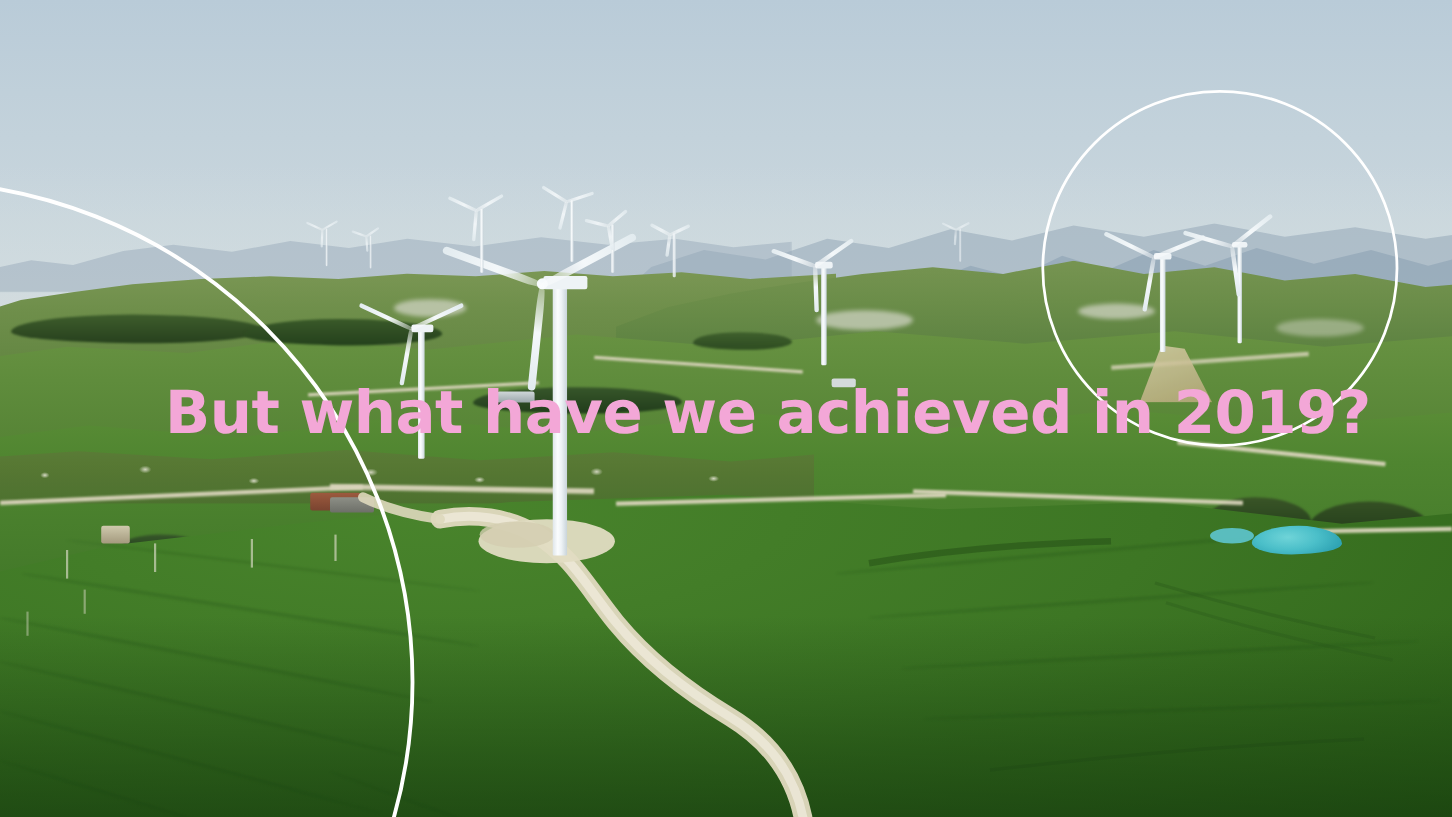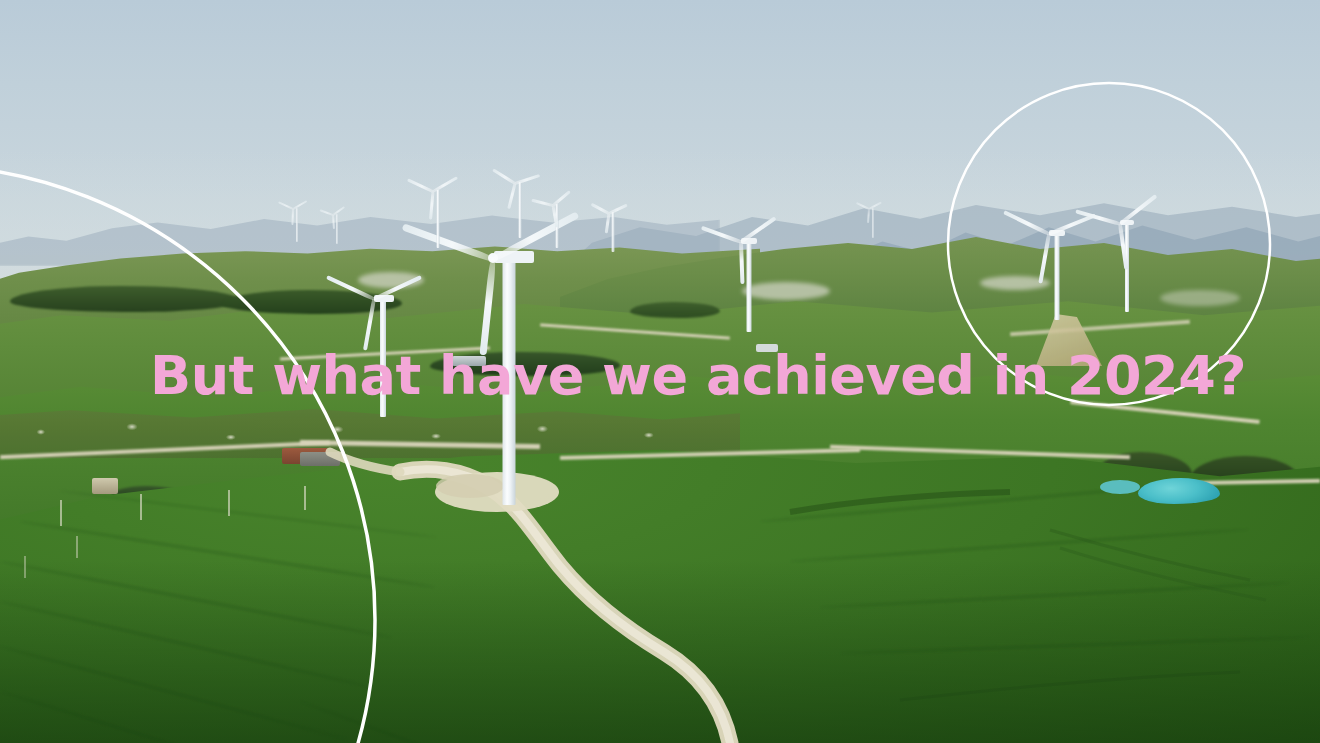--- a/index.html
+++ b/index.html
@@ -334,15 +334,15 @@
     <div class="tb-blade" style="left:-3px;top:0px;width:14px;height:2px;transform:rotate(-28deg);"></div>
     <div class="tb-blade" style="left:-3px;top:0px;width:14px;height:2px;transform:rotate(206deg);"></div>
     <div class="tb-blade" style="left:-3px;top:0px;width:14px;height:2px;transform:rotate(94deg);"></div>
   </div>
 
   <svg id="decor" viewBox="0 0 1320 743">
     <circle id="left-circle" fill="none" stroke="#ffffff" stroke-width="3.5" cx="-80" cy="620" r="455"></circle>
     <circle id="right-circle" fill="none" stroke="#ffffff" stroke-width="2.5" cx="1109" cy="244" r="161"></circle>
   </svg>
 
-  <div class="headline" style="left: 150px; top: 349px; font-size: 54px; color: rgb(243, 167, 215);">But what have we achieved in 2024?</div>
+  <div class="headline" style="left: 150px; top: 349px; font-size: 54px; color: rgb(243, 167, 215);">But what have we achieved in 2019?</div>
 
 </div>
 
 </body></html>

